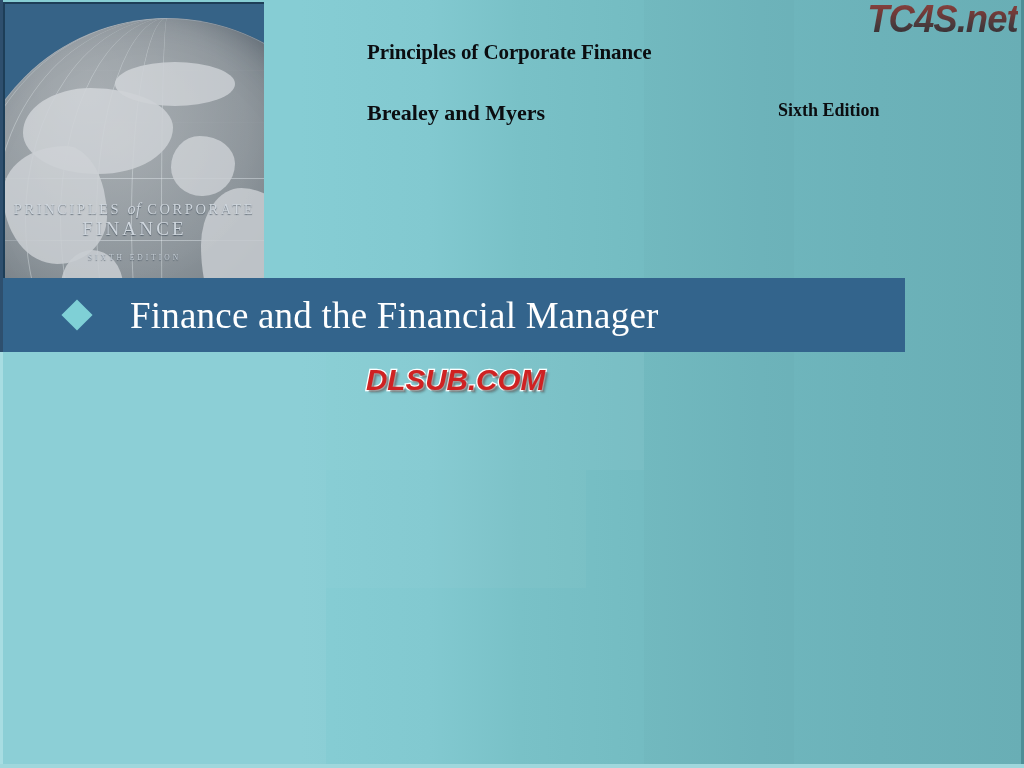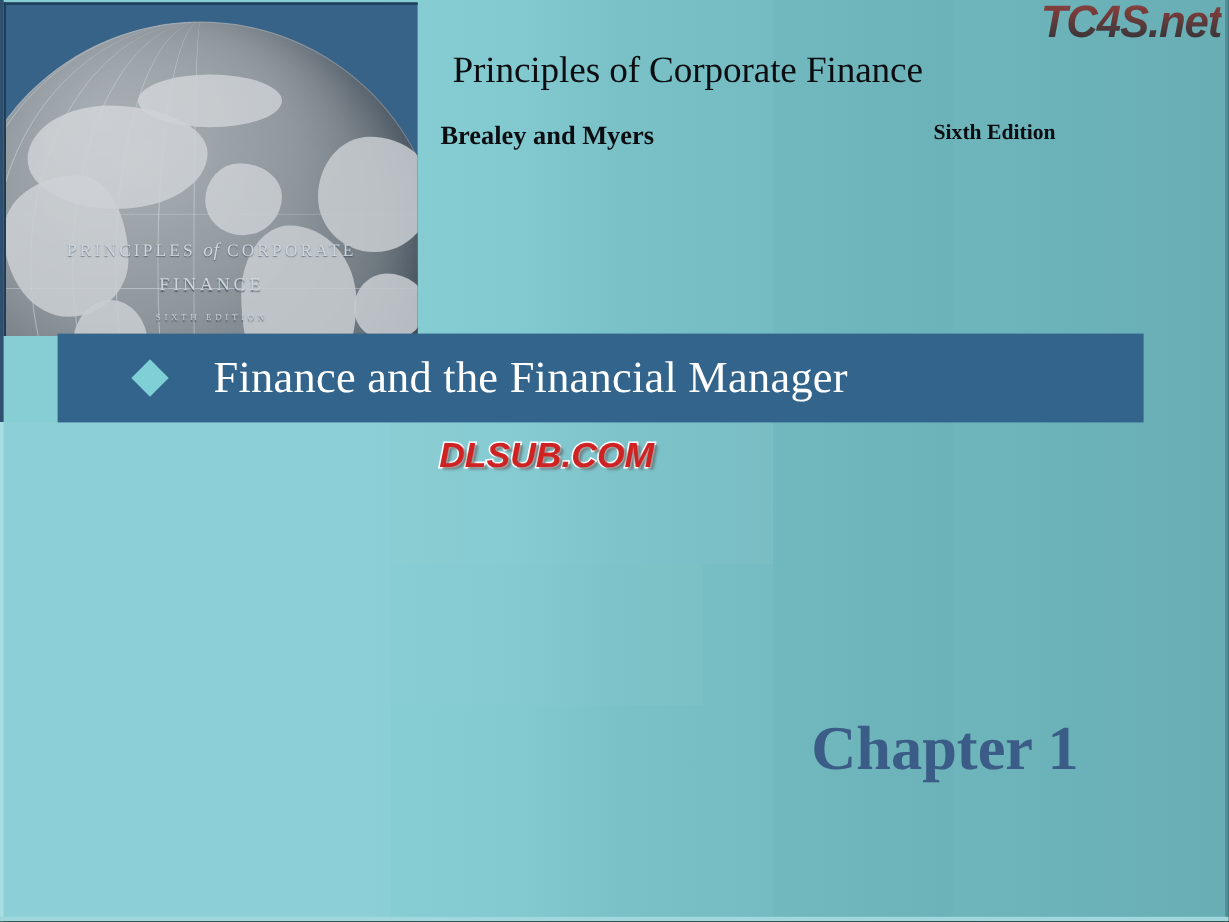--- a/index.html
+++ b/index.html
@@ -58,21 +58,21 @@
   }
   #edge-right {
     position: absolute; right: 0; top: 0; width: 3px; height: 768px;
     background: #4e8e96;
   }
 
   
   #book-cover {
     position: absolute;
     left: 3px; top: 2px;
-    width: 345px; height: 278px;
+    width: 261px; height: 278px;
     background: #366387;
     overflow: hidden;
     border-left: 2px solid #1d3e58;
     border-top: 2px solid #1d3e58;
     box-sizing: border-box;
   }
   #globe {
     position: absolute;
     left: -40px; top: 14px;
     width: 404px; height: 404px;
@@ -132,37 +132,37 @@
     letter-spacing: 2.6px;
     font-family: "Liberation Serif", "DejaVu Serif", serif;
     white-space: nowrap;
   }
   #cover-line1 .of {
     font-style: italic;
     letter-spacing: 0.5px;
     font-size: 16px;
   }
   #cover-line2 {
-    margin-top: 12px;
-    font-size: 15px;
+    margin-top: 0;
+    font-size: 19px;
     letter-spacing: 3.2px;
   }
   #cover-line3 {
     margin-top: 13px;
     font-size: 7.5px;
     letter-spacing: 3px;
     color: #c6ced6;
   }
 
   
   #book-title {
     position: absolute;
-    left: 377px; top: 40px;
-    font-size: 31px;
-    font-weight: normal;
+    left: 367px; top: 40px;
+    font-size: 21px;
+    font-weight: bold;
     color: #0b0d10;
     letter-spacing: -0.1px;
     white-space: nowrap;
   }
   #authors {
     position: absolute;
     left: 367px; top: 100px;
     font-size: 22px;
     font-weight: bold;
     color: #0b0d10;
@@ -178,21 +178,20 @@
   }
 
   
   #title-banner {
     position: absolute;
     left: 0px; top: 278px;
     width: 905px; height: 74px;
     background: #33648c;
     display: flex;
     align-items: center;
-    margin-left: 48px;
   }
   #banner-bullet {
     width: 22px; height: 22px;
     background: #7fd0d6;
     transform: rotate(45deg);
     margin-left: 66px;
     flex: 0 0 auto;
   }
   #banner-title {
     margin-left: 42px;
@@ -314,21 +313,20 @@
 
   <div id="book-title">Principles of Corporate Finance</div>
   <div id="authors">Brealey and Myers</div>
   <div id="edition">Sixth Edition</div>
 
   <div id="title-banner">
     <div id="banner-bullet"></div>
     <div id="banner-title">Finance and the Financial Manager</div>
   </div>
 
-  <div id="chapter-label">Chapter 1</div>
 
   <div id="wm-tc4s">TC4S.net</div>
   <div id="wm-dlsub">DLSUB.COM</div>
 
   <div id="edge-left"></div>
   <div id="edge-right"></div>
   <div id="edge-bottom"></div>
 </div>
 
 </body></html>

